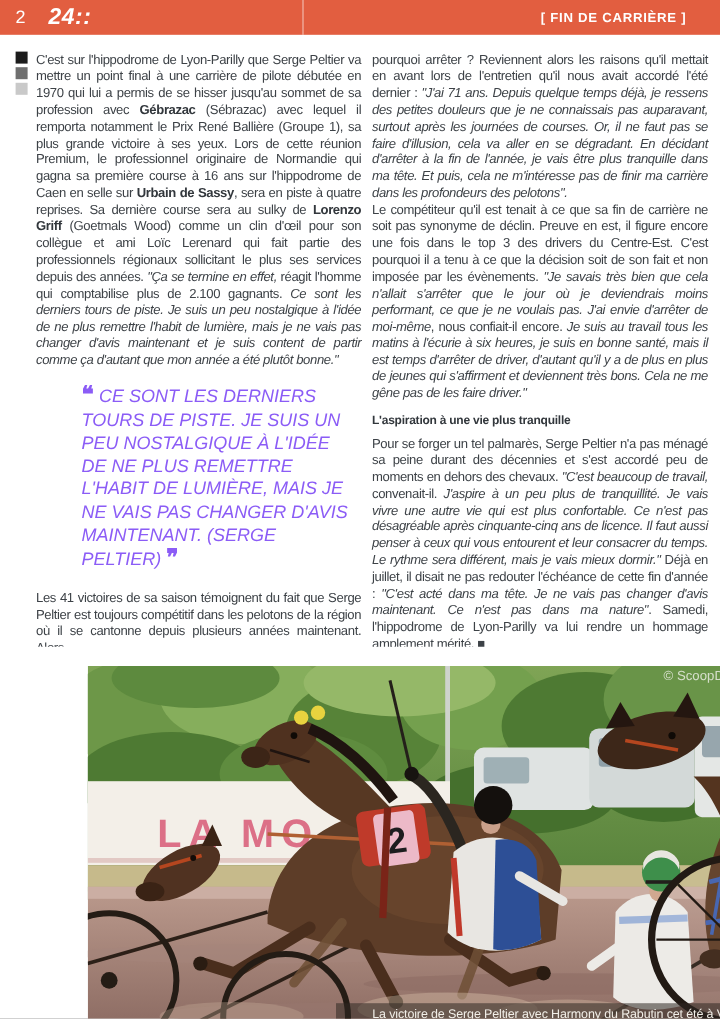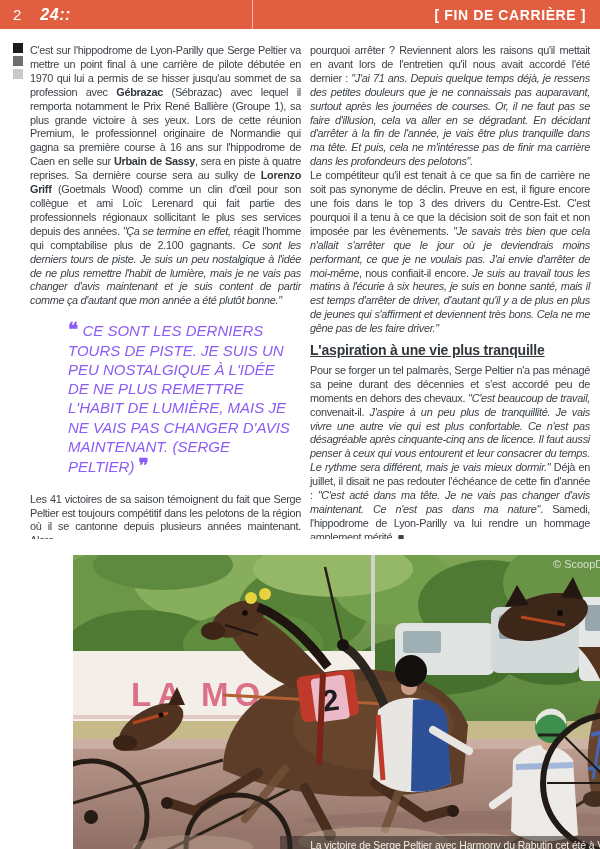--- a/index.html
+++ b/index.html
@@ -3,43 +3,43 @@
 <meta charset="utf-8">
 <style>
   html,body{margin:0;padding:0;background:#888;}
   .page{position:relative;width:600px;height:849px;background:#ffffff;margin:0 auto;
         font-family:"Liberation Sans",sans-serif;overflow:hidden;}
 
   
   .bar{position:relative;height:29px;background:#e25e40;color:#fff;
        display:flex;align-items:center;}
   .bar .pagenum{margin-left:13px;font-size:15px;font-weight:normal;}
-  .bar .logo{margin-left:19px;font-size:16px;font-weight:bold;font-style:italic;letter-spacing:0.5px;}
+  .bar .logo{margin-left:19px;font-size:19px;font-weight:bold;font-style:italic;letter-spacing:0.5px;}
   .bar .section{margin-left:9px;font-size:14px;font-weight:bold;font-style:italic;letter-spacing:0.4px;}
   .bar .divider{position:absolute;left:252px;top:0;bottom:0;width:1px;background:rgba(255,255,255,.55);}
-  .bar .kicker{margin-left:auto;margin-right:14px;font-size:14px;font-weight:bold;letter-spacing:0.6px;}
+  .bar .kicker{margin-left:auto;margin-right:28px;font-size:11px;font-weight:bold;letter-spacing:0.6px;}
 
   
   .content{display:flex;gap:9px;padding:15px 26px 0 30px;height:495px;overflow:hidden;}
   .col-left{width:271px;flex:none;}
   .col-right{width:280px;flex:none;}
   p.body{margin:0;font-size:10.9px;line-height:13.9px;letter-spacing:-0.3px;
          text-align:justify;color:#3d4247;}
   p.body b{color:#32373c;}
   .it{font-style:italic;}
   .markers{position:absolute;left:13px;top:43px;display:flex;flex-direction:column;gap:3px;}
   .markers span{width:10px;height:10px;display:block;}
   .mk1{background:#1c1c1c;} .mk2{background:#6f6f6f;} .mk3{background:#c9c9c9;}
 
   .pullquote{margin:12px 6px 16px 38px;width:222px;color:#8b5cf6;
              font-style:italic;font-size:15px;line-height:19.3px;}
   .qmark{font-style:normal;font-weight:bold;font-size:19px;}
 
-  .subhead{margin:8px 0 6px 0;font-size:14px;line-height:13.9px;letter-spacing:-0.2px;
-           font-weight:bold;text-decoration:underline;color:#32373c;}
+  .subhead{margin:8px 0 6px 0;font-size:10px;line-height:13.9px;letter-spacing:-0.2px;
+           font-weight:bold;color:#32373c;}
 
   
   .photo{position:absolute;left:33px;top:539px;width:557px;height:300px;overflow:hidden;}
   .photo svg{display:block;}
   .photo-credit{position:absolute;top:3px;right:9px;font-size:11px;color:rgba(244,243,238,.78);}
   .photo-caption{position:absolute;left:207px;right:0;bottom:0;height:19px;line-height:19px;
                  background:rgba(48,40,35,.55);color:#f2efe8;font-size:10.4px;
                  text-align:right;padding-right:8px;letter-spacing:-0.1px;}
 </style>
 </head>

